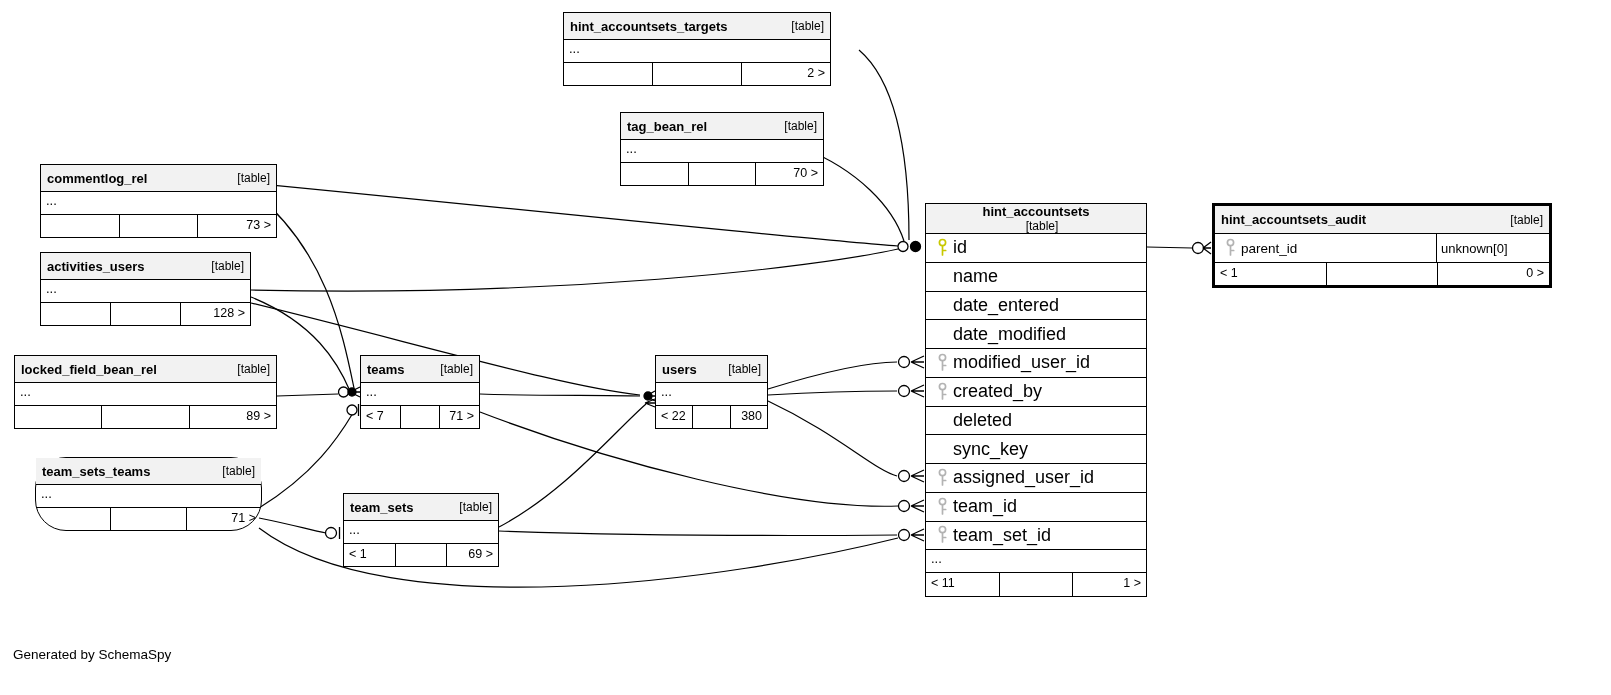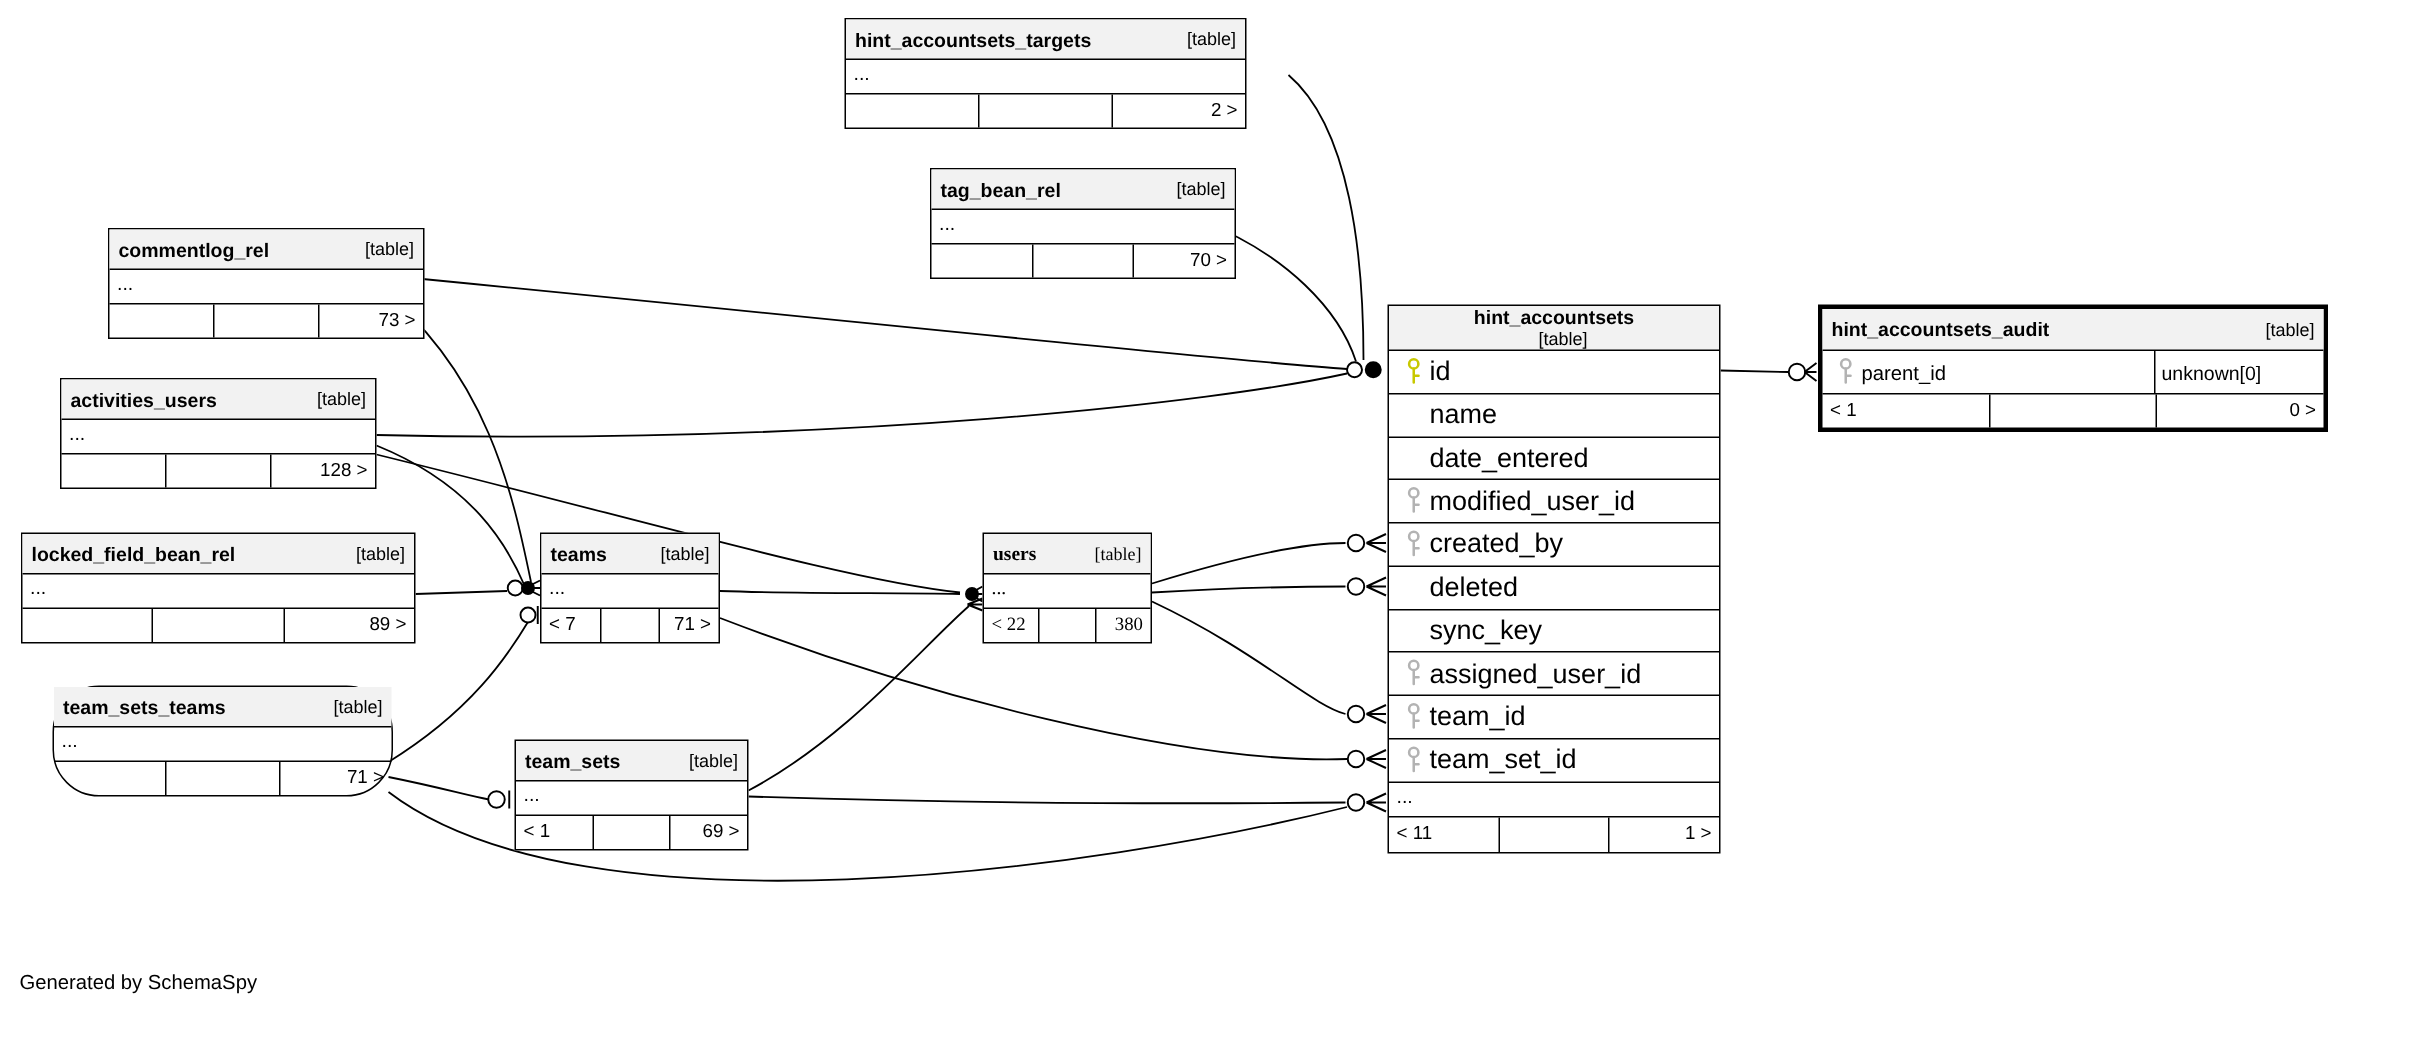--- a/index.html
+++ b/index.html
@@ -131,21 +131,21 @@
       <span class="tbl-tag">[table]</span>
     </div>
     <div class="tbl-ell">...</div>
     <div class="tbl-foot">
       <span class="fcell"></span>
       <span class="fcell"></span>
       <span class="fcell fr">70 &gt;</span>
     </div>
   </div>
 
-  <div class="tbl" style="left:40px; top:152px; width:211px;margin-left:32px;">
+  <div class="tbl" style="left:40px; top:164px; width:237px;">
     <div class="tbl-head">
       <span>commentlog_rel</span>
       <span class="tbl-tag">[table]</span>
     </div>
     <div class="tbl-ell">...</div>
     <div class="tbl-foot">
       <span class="fcell"></span>
       <span class="fcell"></span>
       <span class="fcell fr">73 &gt;</span>
     </div>
@@ -209,21 +209,21 @@
       <span class="tbl-tag">[table]</span>
     </div>
     <div class="tbl-ell">...</div>
     <div class="tbl-foot">
       <span class="fcell">&lt; 1</span>
       <span class="fcell"></span>
       <span class="fcell fr">69 &gt;</span>
     </div>
   </div>
 
-  <div class="tbl" style="left:655px; top:355px; width:113px;font-family:Liberation Serif, serif;">
+  <div class="tbl" style="left:655px; top:355px; width:113px;">
     <div class="tbl-head">
       <span>users</span>
       <span class="tbl-tag">[table]</span>
     </div>
     <div class="tbl-ell">...</div>
     <div class="tbl-foot">
       <span class="fcell">&lt; 22</span>
       <span class="fcell"></span>
       <span class="fcell fr">380 &gt;</span>
     </div>
@@ -244,20 +244,24 @@
       </span>
       <span>id</span>
     </div>
     <div class="big-row">
       <span class="keyslot"></span>
       <span>name</span>
     </div>
     <div class="big-row">
       <span class="keyslot"></span>
       <span>date_entered</span>
+    </div>
+    <div class="big-row">
+      <span class="keyslot"></span>
+      <span>date_modified</span>
     </div>
     <div class="big-row">
       <span class="keyslot">
         <svg class="key-svg fk" width="11" height="20" viewBox="0 0 11 20" fill="none" stroke-width="1.7" stroke-linecap="round">
           <circle cx="5.5" cy="4.6" r="3.1"></circle>
             <path d="M5.5,7.8 V17 M5.5,12.5 h3.2"></path>
         </svg>
       </span>
       <span>modified_user_id</span>
     </div>

